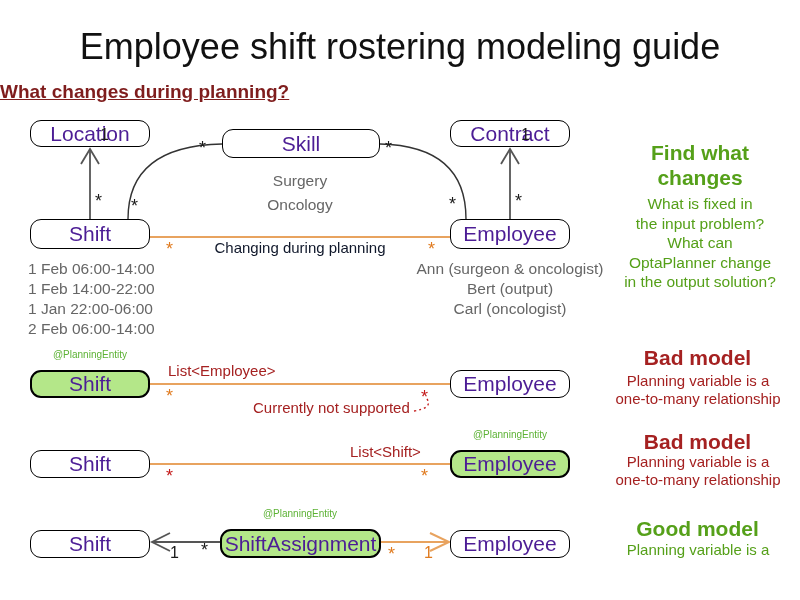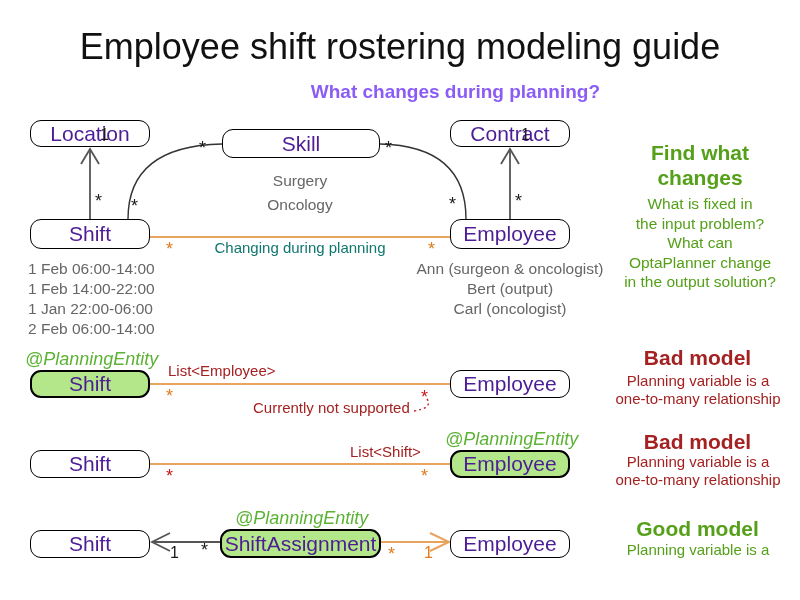--- a/index.html
+++ b/index.html
@@ -1,30 +1,30 @@
 <!DOCTYPE html>
 <html><head>
 <meta charset="utf-8">
 <style>
   html,body{margin:0;padding:0;}
   body{font-family:"Liberation Sans",sans-serif;background:#fff;}
   #slide{position:relative;width:800px;height:600px;background:#ffffff;overflow:hidden;}
   .abs{position:absolute;}
   .title{width:800px;top:26px;left:0;text-align:center;font-size:36px;color:#111;letter-spacing:0;}
-  .subtitle{left:0;width:600px;top:81px;text-align:right;font-size:19px;font-weight:bold;color:#8b5cf6;}
+  .subtitle{left:0;width:600px;top:81px;text-align:left;font-size:19px;font-weight:bold;color:#7f1d1d;text-decoration:underline;}
   .box{position:absolute;background:#fff;border:1.6px solid #000;border-radius:11px;
        display:flex;align-items:center;justify-content:center;font-size:21px;color:#4c1d95;box-sizing:border-box;}
   .gbox{background:#B4E789;border-width:2px;}
   .mult{position:absolute;font-size:16px;color:#1a1a1a;line-height:1;}
   .star{font-size:18px;}
   .orange{color:#E07B20;}
   .redstar{color:#C41A1A;}
   .graytxt{color:#666;font-size:15.5px;line-height:20px;}
   .center{text-align:center;}
-  .annot{position:absolute;font-size:18px;font-style:italic;color:#5CB234;text-align:center;}
+  .annot{position:absolute;font-size:10px;color:#5CB234;text-align:center;}
   .rel{position:absolute;font-size:15px;color:#A52121;}
   .verdict-h{font-size:21px;font-weight:bold;line-height:1.1;}
   .verdict-t{font-size:15px;line-height:17.5px;}
   .red{color:#A52121;}
   .green{color:#55A019;margin-top:10px;}
   svg{position:absolute;left:0;top:0;pointer-events:none;}
 </style>
 </head>
 <body>
 
@@ -92,21 +92,21 @@
   <div class="mult star" style="left:449px;top:195px;">*</div>
   <div class="mult" style="left:521px;top:127px;">1</div>
   <div class="mult star" style="left:515px;top:192px;">*</div>
   <div class="mult star orange" style="left:166px;top:240px;">*</div>
   <div class="mult star orange" style="left:428px;top:240px;">*</div>
 
   <div class="abs graytxt center" style="left:220px;top:169px;width:160px;line-height:24px;">
     <div>Surgery</div>
     <div>Oncology</div>
   </div>
-  <div class="abs" style="left:190px;top:239px;width:220px;text-align:center;font-size:15px;color:#0f766e;">Changing during planning</div>
+  <div class="abs" style="left:190px;top:239px;width:220px;text-align:center;font-size:15px;color:#0f172a;">Changing during planning</div>
 
   <div class="abs graytxt" style="left:28px;top:259px;">
     <div>1 Feb 06:00-14:00</div>
     <div>1 Feb 14:00-22:00</div>
     <div>1 Jan 22:00-06:00</div>
     <div>2 Feb 06:00-14:00</div>
   </div>
 
   <div class="abs graytxt center" style="left:390px;top:259px;width:240px;">
     <div>Ann (surgeon &amp; oncologist)</div>

